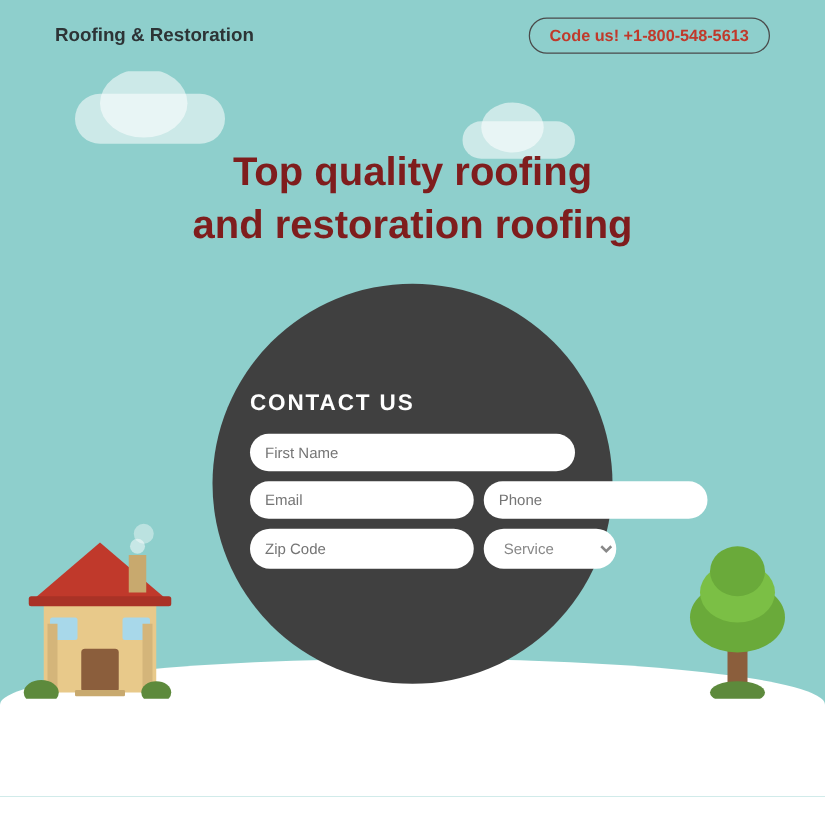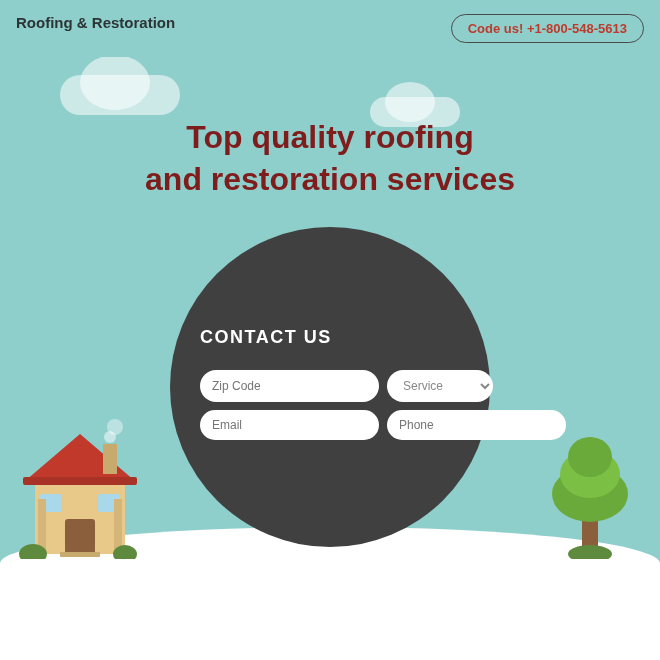--- a/index.html
+++ b/index.html
@@ -8,21 +8,22 @@
       height: 660px;
       overflow: hidden;
       font-family: 'Segoe UI', Arial, sans-serif;
       background: #8ecfcc;
     }
 
     
     .header {
       display: flex;
       justify-content: space-between;
-      padding: 14px 16px;
+      align-items: center;
+      padding: 14px 44px;
       background: transparent;
       position: relative;
       z-index: 10;
     }
     .logo {
       font-size: 15px;
       font-weight: 600;
       color: #2d3436;
     }
     .call-button {
@@ -216,21 +217,21 @@
   </button>
 </div>
 
 <div class="hero">
 
   <div class="cloud cloud1"></div>
   <div class="cloud cloud2"></div>
 
   <div class="hero-title">
     <span>Top quality roofing</span><br>
-    <span>and restoration services</span>
+    <span>and restoration roofing</span>
   </div>
 
   <svg class="house-svg" width="130" height="160" viewBox="0 0 130 160">
 
     <rect x="20" y="80" width="90" height="75" fill="#e8c98a" rx="2"></rect>
 
     <polygon points="10,82 65,35 120,82" fill="#c0392b"></polygon>
 
     <rect x="50" y="120" width="30" height="35" fill="#8B5E3C" rx="3"></rect>
 
@@ -262,33 +263,34 @@
     <ellipse cx="50" cy="95" rx="38" ry="28" fill="#6aaa3a"></ellipse>
     <ellipse cx="50" cy="75" rx="30" ry="24" fill="#7bbf45"></ellipse>
     <ellipse cx="50" cy="58" rx="22" ry="20" fill="#6aaa3a"></ellipse>
 
     <ellipse cx="50" cy="155" rx="22" ry="9" fill="#5d8a3c"></ellipse>
   </svg>
 
   <div class="circle-form-container">
     <div class="contact-us-title">CONTACT US</div>
     <div class="form-row">
+      <input class="form-input" type="text" placeholder="First Name" style="">
+    </div>
+    <div class="form-row">
+      <input class="form-input" type="email" placeholder="Email" style="">
+      <input class="form-input" type="tel" placeholder="Phone" style="">
     </div>
     <div class="form-row">
       <input class="form-input" type="text" placeholder="Zip Code" style="">
       <select class="form-select">
         <option value="Service">Service</option>
         <option value="roofing">Roofing</option>
         <option value="restoration">Restoration</option>
       </select>
     </div>
-    <div class="form-row">
-      <input class="form-input" type="email" placeholder="Email" style="">
-      <input class="form-input" type="tel" placeholder="Phone" style="">
-    </div>
   </div>
 
   <div class="ground-wave"></div>
 </div>
 
 <div class="bottom-section">
   <div class="bottom-title">
     <span>Highly qualified roofing &amp; restoration</span><br>
     
   </div>

